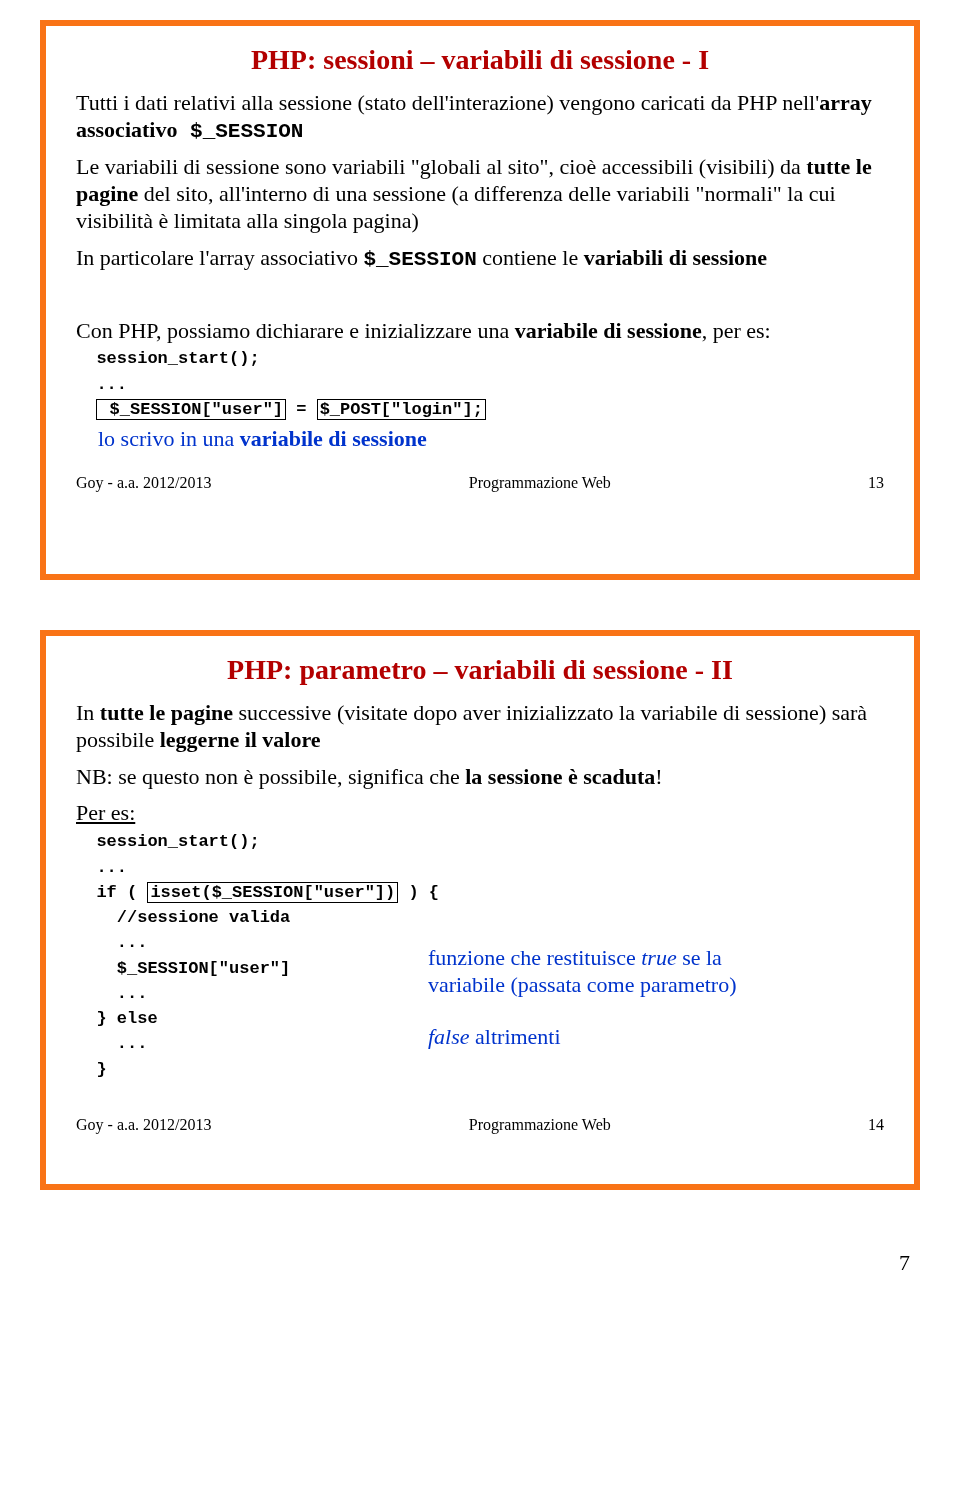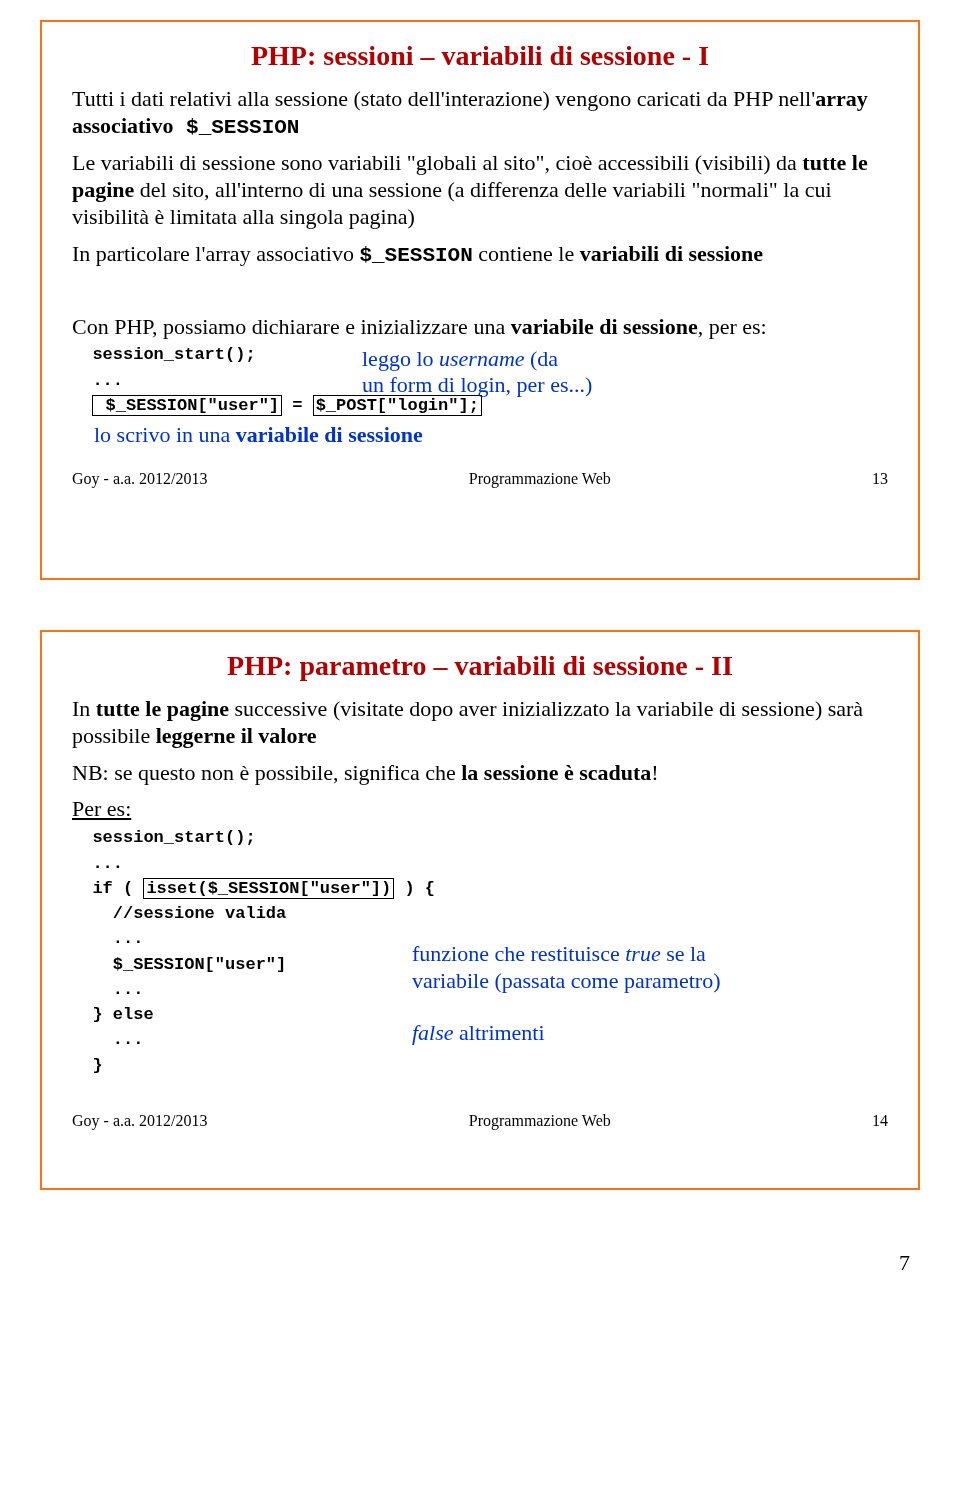--- a/index.html
+++ b/index.html
@@ -9,21 +9,21 @@
     font-family: "Times New Roman", serif;
     color: #000;
     width: 960px;
   }
   .page {
     width: 960px;
     box-sizing: border-box;
     padding: 20px 40px 30px 40px;
   }
   .slide-box {
-    border: 2px solid #f97316;
+    border: 6px solid #f97316;
     padding: 18px 30px 12px 30px;
     position: relative;
     min-height: 560px;
     box-sizing: border-box;
   }
   .slide-title {
     color: #b30000;
     font-size: 28px;
     font-weight: bold;
     text-align: center;
@@ -94,24 +94,20 @@
 
     <p class="body-text">
       <span>In particolare l'array associativo </span><span class="code">$_SESSION</span><span> contiene le </span><b>variabili di sessione</b>
     </p>
 
     <div class="pos-rel">
       <p class="body-text" style="margin-bottom:2px;margin-top:45px;">
         <span>Con PHP, possiamo dichiarare e inizializzare una </span><b>variabile di sessione</b><span>, per es:</span>
       </p>
 
-      <div class="annot-right" style="left:290px; top:32px;">
-        <span>leggo lo </span><span class="italic">username</span><span> (da</span><br>
-        <span>un form di login, per es...)</span>
-      </div>
 
       <div class="code-block">  session_start();</div>
       <div class="code-block">  ...</div>
       <div class="code-block">  <span class="boxed" style="white-space:normal;">  $_SESSION["user"]</span><span> = </span><span class="boxed" style="white-space:normal;">$_POST["login"];</span></div>
 
       <p class="note-blue indent1" style="margin-top:6px;">
         <span>lo scrivo in una </span><b>variabile di sessione</b>
       </p>
     </div>
 
@@ -142,21 +138,21 @@
       <div class="code-block">  ...</div>
       <div class="code-block"><span>  if ( </span><span class="boxed" style="white-space:normal;">isset($_SESSION["user"])</span><span> ) {</span></div>
       <div class="code-block">    //sessione valida</div>
       <div class="code-block">    ...</div>
       <div class="code-block">    $_SESSION["user"]</div>
       <div class="code-block">    ...</div>
       <div class="code-block">  } else</div>
       <div class="code-block">    ...</div>
       <div class="code-block">  }</div>
 
-      <div class="annot-right" style="left:340px; top:114px; width:420px;">
+      <div class="annot-right" style="left:352px; top:114px; width:420px;">
         <span>funzione che restituisce </span><span class="italic">true</span><span> se la</span><br>
         <span>variabile (passata come parametro)</span><br>
         <br>
         <span class="italic">false</span><span> altrimenti</span>
       </div>
     </div>
 
     <div class="footer" style="margin-top:36px;">
       <span>Goy - a.a. 2012/2013</span>
       <span style="position:static;">Programmazione Web</span>

